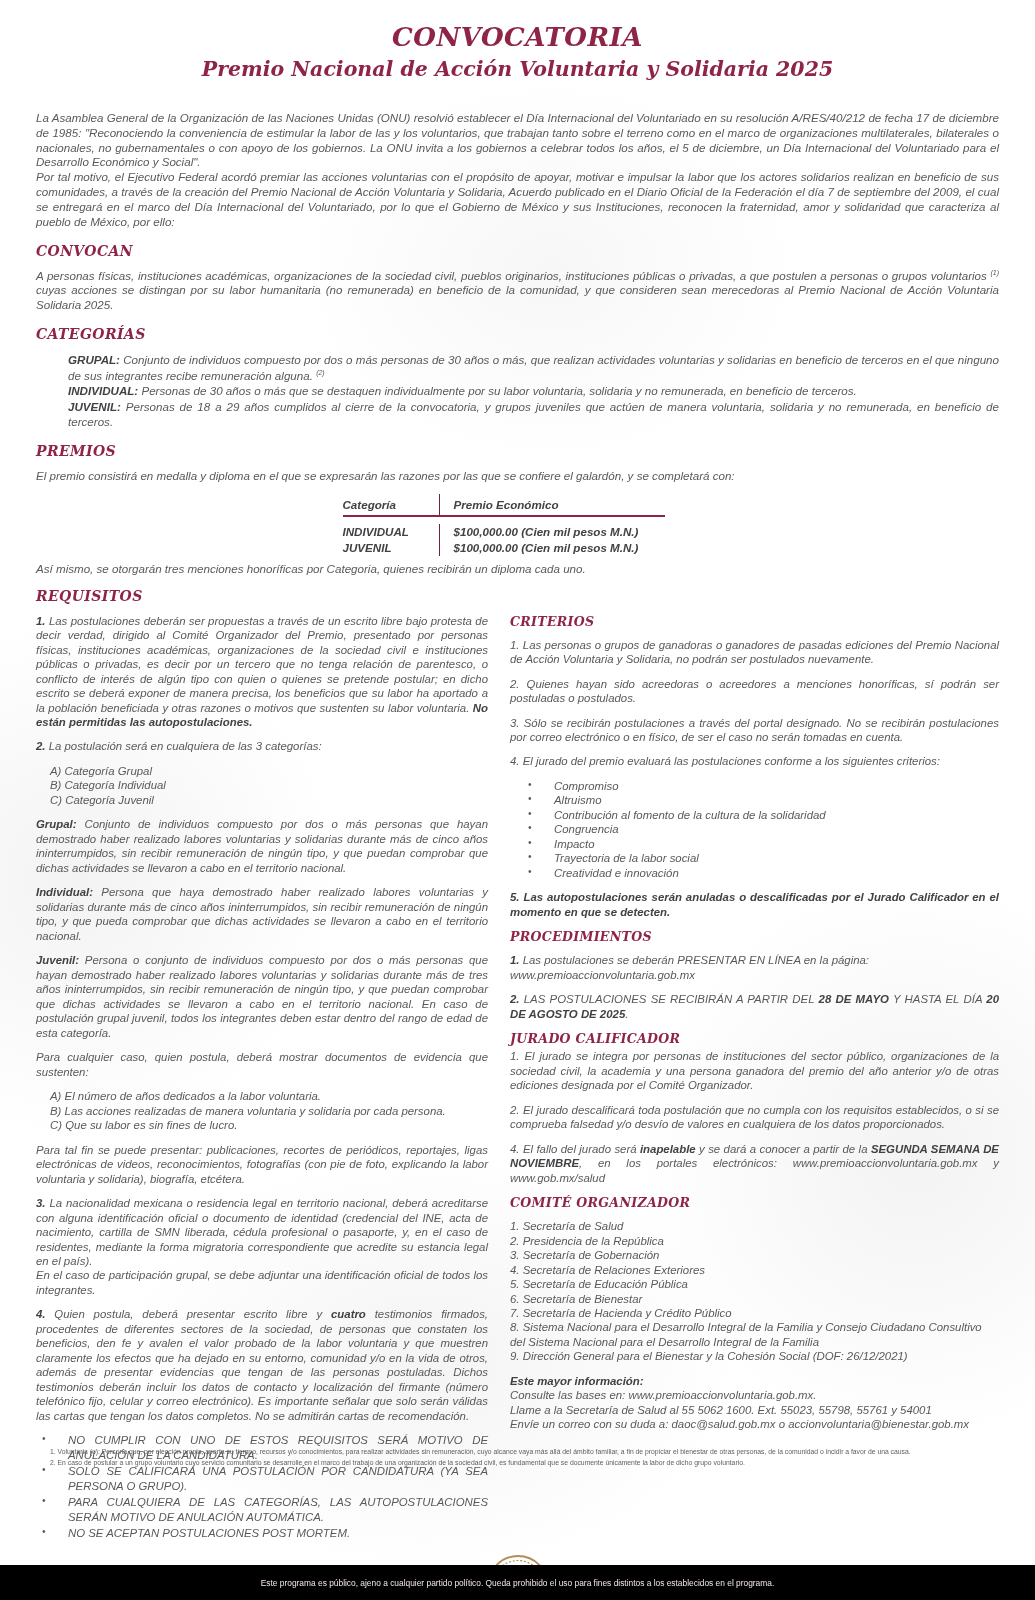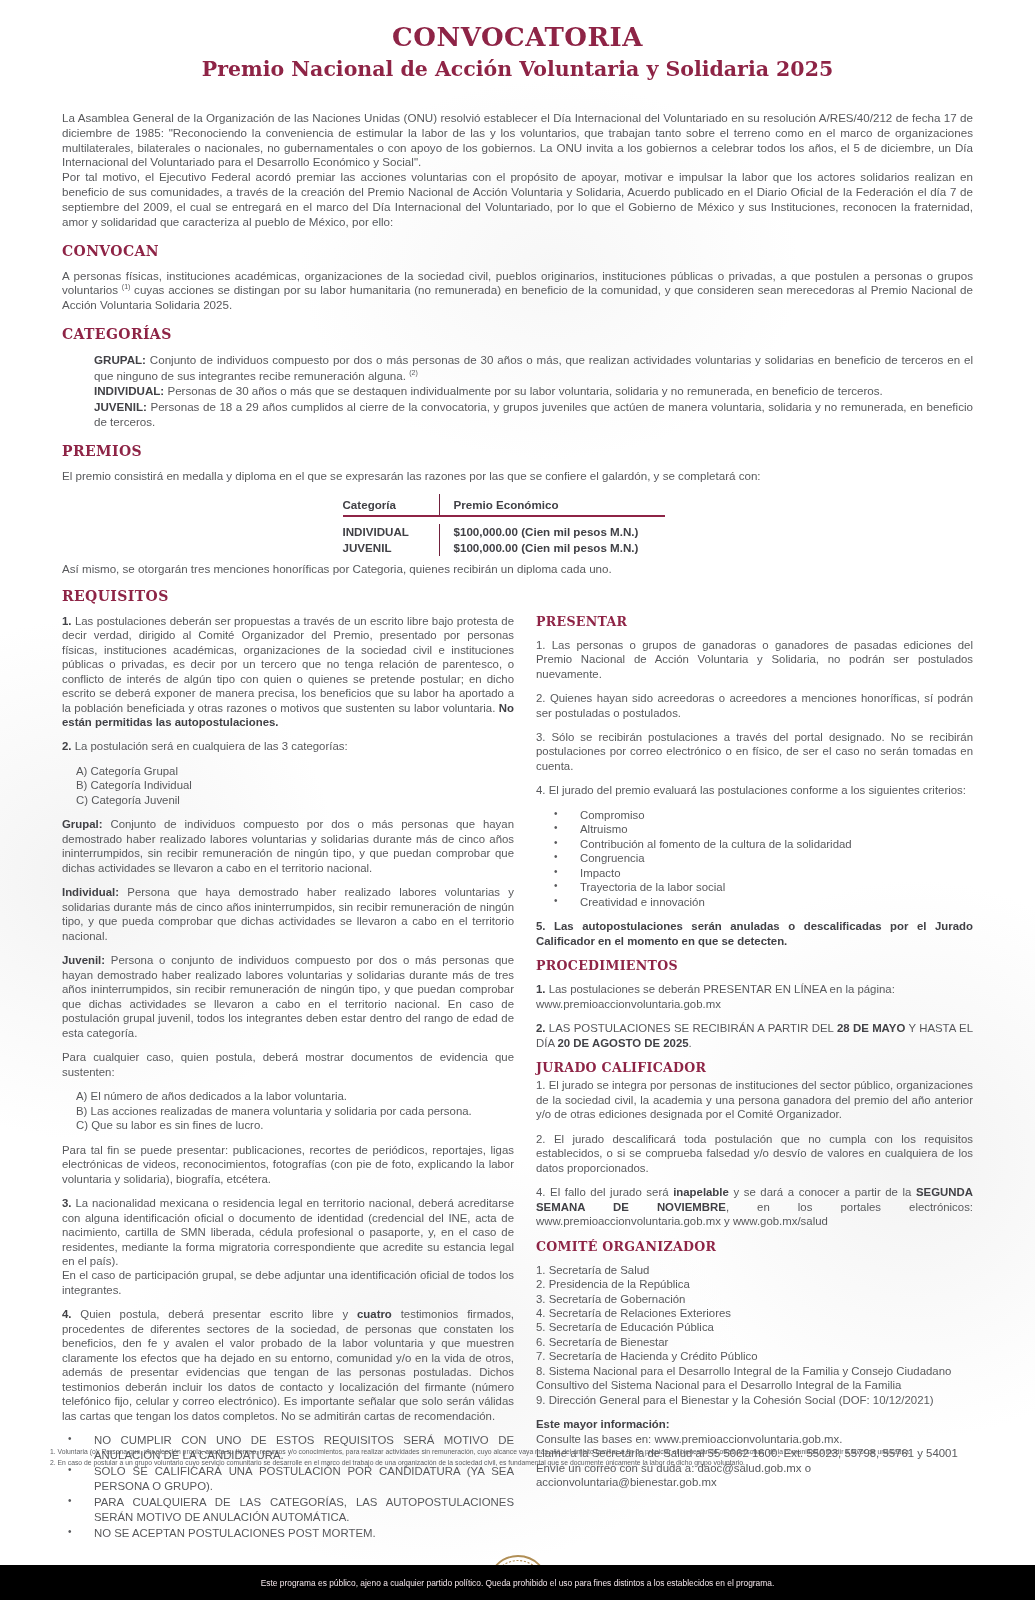--- a/index.html
+++ b/index.html
@@ -4,21 +4,21 @@
 <style>
   html,body{margin:0;padding:0;background:#ffffff;}
   .page{position:relative;width:1035px;height:1600px;background:#ffffff;overflow:hidden;
         font-family:"Liberation Sans",sans-serif;color:#58595c;}
   
   .wm{position:absolute;border-radius:50%;pointer-events:none;z-index:0;}
   .wm1{left:-180px;top:620px;width:520px;height:520px;background:radial-gradient(closest-side,#f3f3f3,rgba(255,255,255,0));}
   .wm2{right:-160px;top:880px;width:560px;height:560px;background:radial-gradient(closest-side,#f3f3f3,rgba(255,255,255,0));}
   .wm3{left:120px;top:1150px;width:620px;height:420px;background:radial-gradient(closest-side,#f4f4f4,rgba(255,255,255,0));}
   .wm4{left:300px;top:80px;width:500px;height:380px;background:radial-gradient(closest-side,#f7f7f7,rgba(255,255,255,0));}
-  .content{position:relative;z-index:1;padding:0 62px;}
+  .content{position:relative;z-index:1;padding:0 36px;font-style:italic;}
   .t1{margin-top:22px;text-align:center;font-family:"DejaVu Serif",serif;font-weight:bold;
       font-size:26px;letter-spacing:.5px;color:#8e2446;}
   .t2{margin-top:5px;text-align:center;font-family:"DejaVu Serif",serif;font-weight:bold;
       font-size:20.5px;color:#8e2446;}
   .intro{margin-top:30px;font-size:11.6px;line-height:1.28;text-align:justify;}
   .intro p{margin:0;}
   .sec-h{margin:13px 0 10px;text-align:left;font-family:"DejaVu Serif",serif;font-weight:bold;
       font-size:14px;letter-spacing:.4px;color:#8e2446;}
   .body-p{font-size:11.6px;line-height:1.28;text-align:justify;margin:0;}
   .cats{margin:0 0 0 32px;font-size:11.6px;line-height:1.34;}
@@ -146,21 +146,21 @@
           </div>
         <div class="blt">
             <span class="bt">PARA CUALQUIERA DE LAS CATEGORÍAS, LAS AUTOPOSTULACIONES SERÁN MOTIVO DE ANULACIÓN AUTOMÁTICA.</span>
           </div>
         <div class="blt">
             <span class="bt">NO SE ACEPTAN POSTULACIONES POST MORTEM.</span>
           </div>
       </div>
 
       <div>
-        <div class="col-h">PRESENTAR</div>
+        <div class="col-h">CRITERIOS</div>
         <p>1. Las personas o grupos de ganadoras o ganadores de pasadas ediciones del Premio Nacional de Acción Voluntaria y Solidaria, no podrán ser postulados nuevamente.</p>
         <p>2. Quienes hayan sido acreedoras o acreedores a menciones honoríficas, sí podrán ser postuladas o postulados.</p>
         <p>3. Sólo se recibirán postulaciones a través del portal designado. No se recibirán postulaciones por correo electrónico o en físico, de ser el caso no serán tomadas en cuenta.</p>
         <p>4. El jurado del premio evaluará las postulaciones conforme a los siguientes criterios:</p>
         <div class="gapb">
           <div class="cblt">
               <span>Compromiso</span>
             </div>
           <div class="cblt">
               <span>Altruismo</span>
@@ -193,21 +193,21 @@
         <div class="col-h mt">COMITÉ ORGANIZADOR</div>
         <div class="comite gapb">
           <div>1. Secretaría de Salud</div>
           <div>2. Presidencia de la República</div>
           <div>3. Secretaría de Gobernación</div>
           <div>4. Secretaría de Relaciones Exteriores</div>
           <div>5. Secretaría de Educación Pública</div>
           <div>6. Secretaría de Bienestar</div>
           <div>7. Secretaría de Hacienda y Crédito Público</div>
           <div>8. Sistema Nacional para el Desarrollo Integral de la Familia y Consejo Ciudadano Consultivo del Sistema Nacional para el Desarrollo Integral de la Familia</div>
-          <div>9. Dirección General para el Bienestar y la Cohesión Social (DOF: 10/12/2021)</div>
+          <div>9. Dirección General para el Bienestar y la Cohesión Social (DOF: 26/12/2021)</div>
         </div>
         <div class="info-h">Este mayor información:</div>
         <div class="info">
           <div>Consulte las bases en: www.premioaccionvoluntaria.gob.mx.</div>
           <div>Llame a la Secretaría de Salud al 55 5062 1600. Ext. 55023, 55798, 55761 y 54001</div>
           <div>Envíe un correo con su duda a: daoc@salud.gob.mx o accionvoluntaria@bienestar.gob.mx</div>
         </div>
       </div>
     </div>
   </div>

